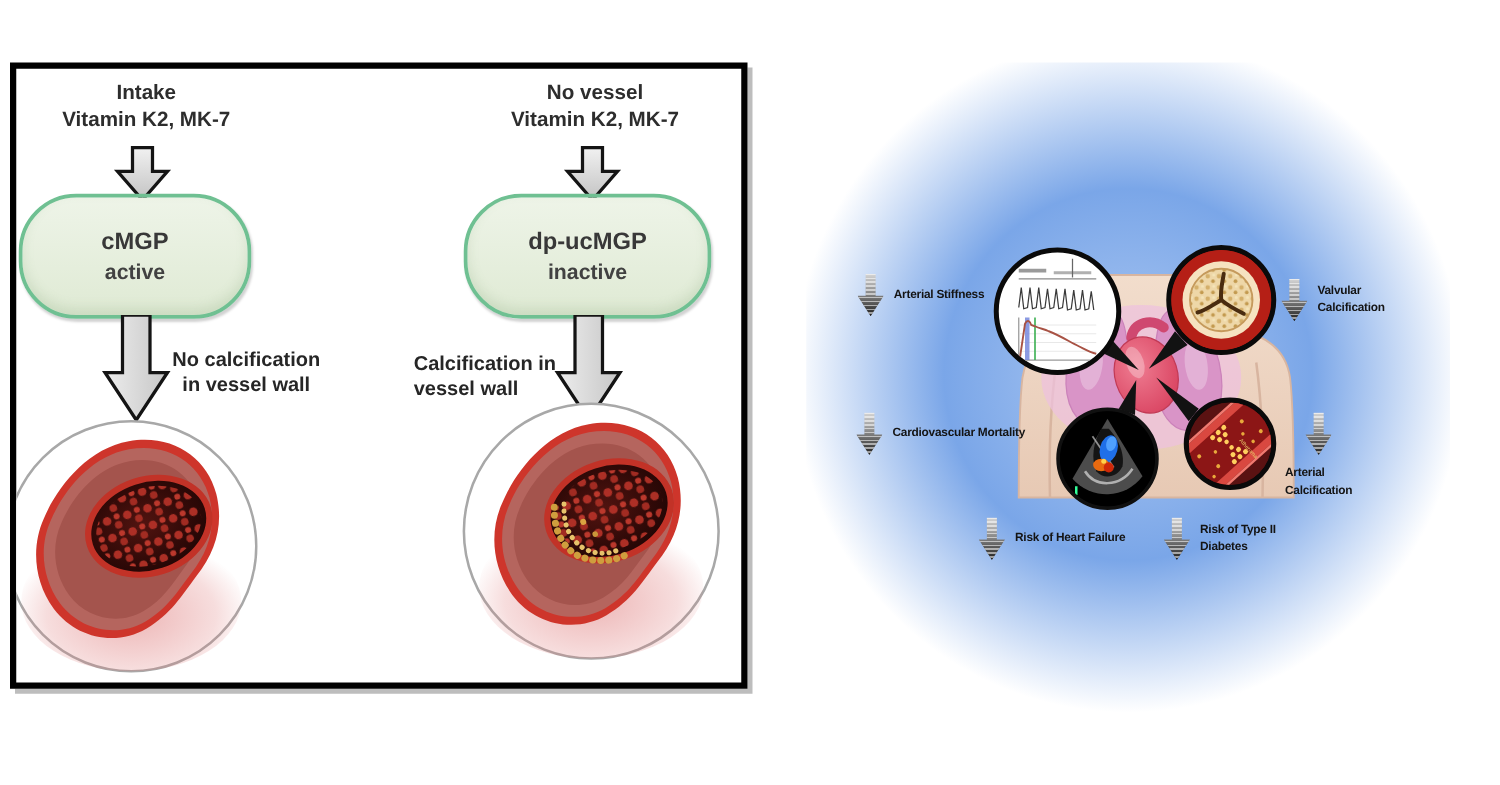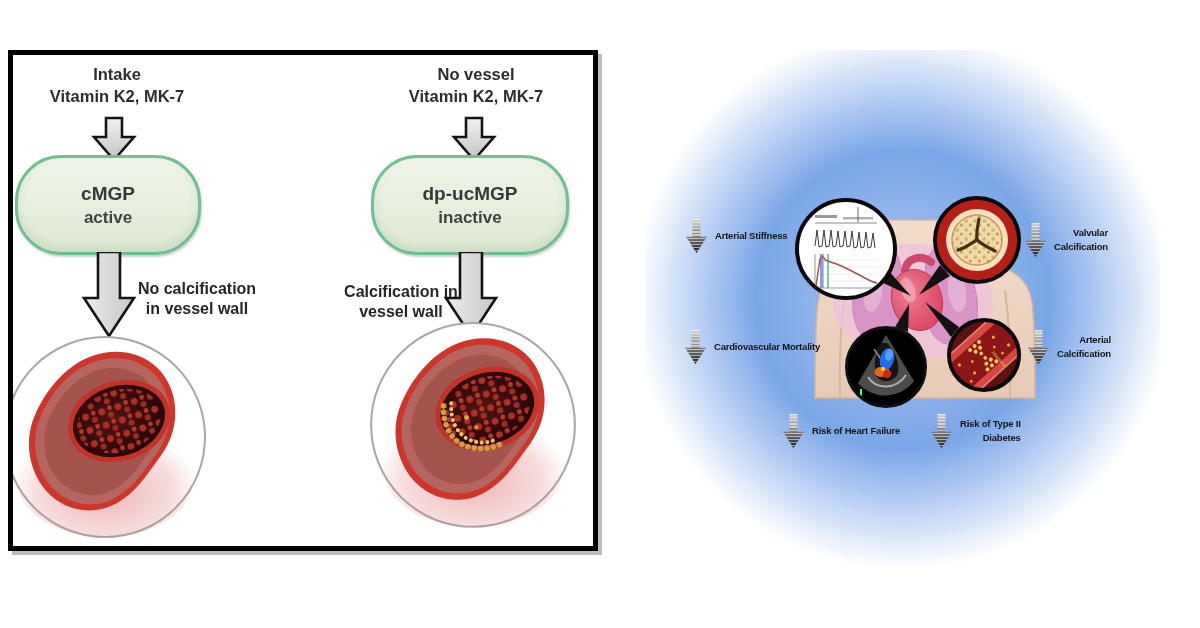--- a/index.html
+++ b/index.html
@@ -26,21 +26,21 @@
   .inset{position:absolute;border-radius:50%;overflow:hidden;z-index:3;}
   .inset svg{display:block;}
   .rp-label{position:absolute;display:flex;align-items:center;gap:8px;z-index:4;}
   .darrow{width:21px;height:34px;flex:0 0 auto;
     clip-path:polygon(31% 0,69% 0,69% 52%,100% 52%,50% 100%,0 52%,31% 52%);
     background:
       repeating-linear-gradient(180deg, rgba(255,255,255,.55) 0 1.2px, rgba(255,255,255,0) 1.2px 3.1px),
       linear-gradient(180deg,#d6d6d6 0%,#8a8a8a 45%,#1c1c1c 100%);}
   .lbl{font-size:9.5px;font-weight:700;color:#141414;line-height:1.5;letter-spacing:-.2px;}
   .lbl .lbl-line{white-space:nowrap;}
-  .lbl.centered{text-align:right;}
+  .lbl.centered{text-align:left;}
   .lbl-line:empty{display:none;}
 </style>
 </head>
 <body>
 
 <div class="canvas">
 
   <section class="left-panel">
 
     <div class="col-hdr" style="left:18px;top:8px;width:172px;">
@@ -97,21 +97,21 @@
             <stop offset="1" stop-color="#c6c6c6"></stop>
           </linearGradient>
         </defs>
       <polygon points="18,0 40,0 40,46 54,46 29,84 4,46 18,46" fill="url(#lg2)" stroke="#141414" stroke-width="2.6"></polygon>
     </svg>
 
     <div class="outcome" style="left:100px;top:224px;width:168px;text-align:center;">
       <div>No calcification</div>
       <div>in vessel wall</div>
     </div>
-    <div class="outcome" style="left:318px;top:227px;width:140px;text-align:center;">
+    <div class="outcome" style="left:318px;top:227px;width:140px;text-align:left;">
       <div>Calcification in</div>
       <div>vessel wall</div>
     </div>
 
     <svg class="abs" style="left:-14px;top:278px;" width="212" height="212" viewBox="0 0 212 212">
       <defs>
         <radialGradient id="pg1" cx="50%" cy="60%" r="55%">
           <stop offset="0%" stop-color="rgba(222,120,120,.55)"></stop>
           <stop offset="70%" stop-color="rgba(222,120,120,.25)"></stop>
           <stop offset="100%" stop-color="rgba(222,120,120,0)"></stop>
@@ -324,21 +324,21 @@
         <div class="lbl-line">Calcification</div>
       </div>
     </div>
     <div class="rp-label" style="left:40px;top:280px;">
       <div class="darrow"></div>
       <div class="lbl">
         <div class="lbl-line">Cardiovascular Mortality</div>
 
       </div>
     </div>
-    <div class="rp-label" style="left:383px;top:280px;">
+    <div class="rp-label" style="left:383px;top:280px;flex-direction:column;">
       <div class="darrow"></div>
       <div class="lbl centered">
         <div class="lbl-line">Arterial</div>
         <div class="lbl-line">Calcification</div>
       </div>
     </div>
     <div class="rp-label" style="left:138px;top:364px;text-align:center;">
       <div class="darrow"></div>
       <div class="lbl">
         <div class="lbl-line">Risk of Heart Failure</div>

